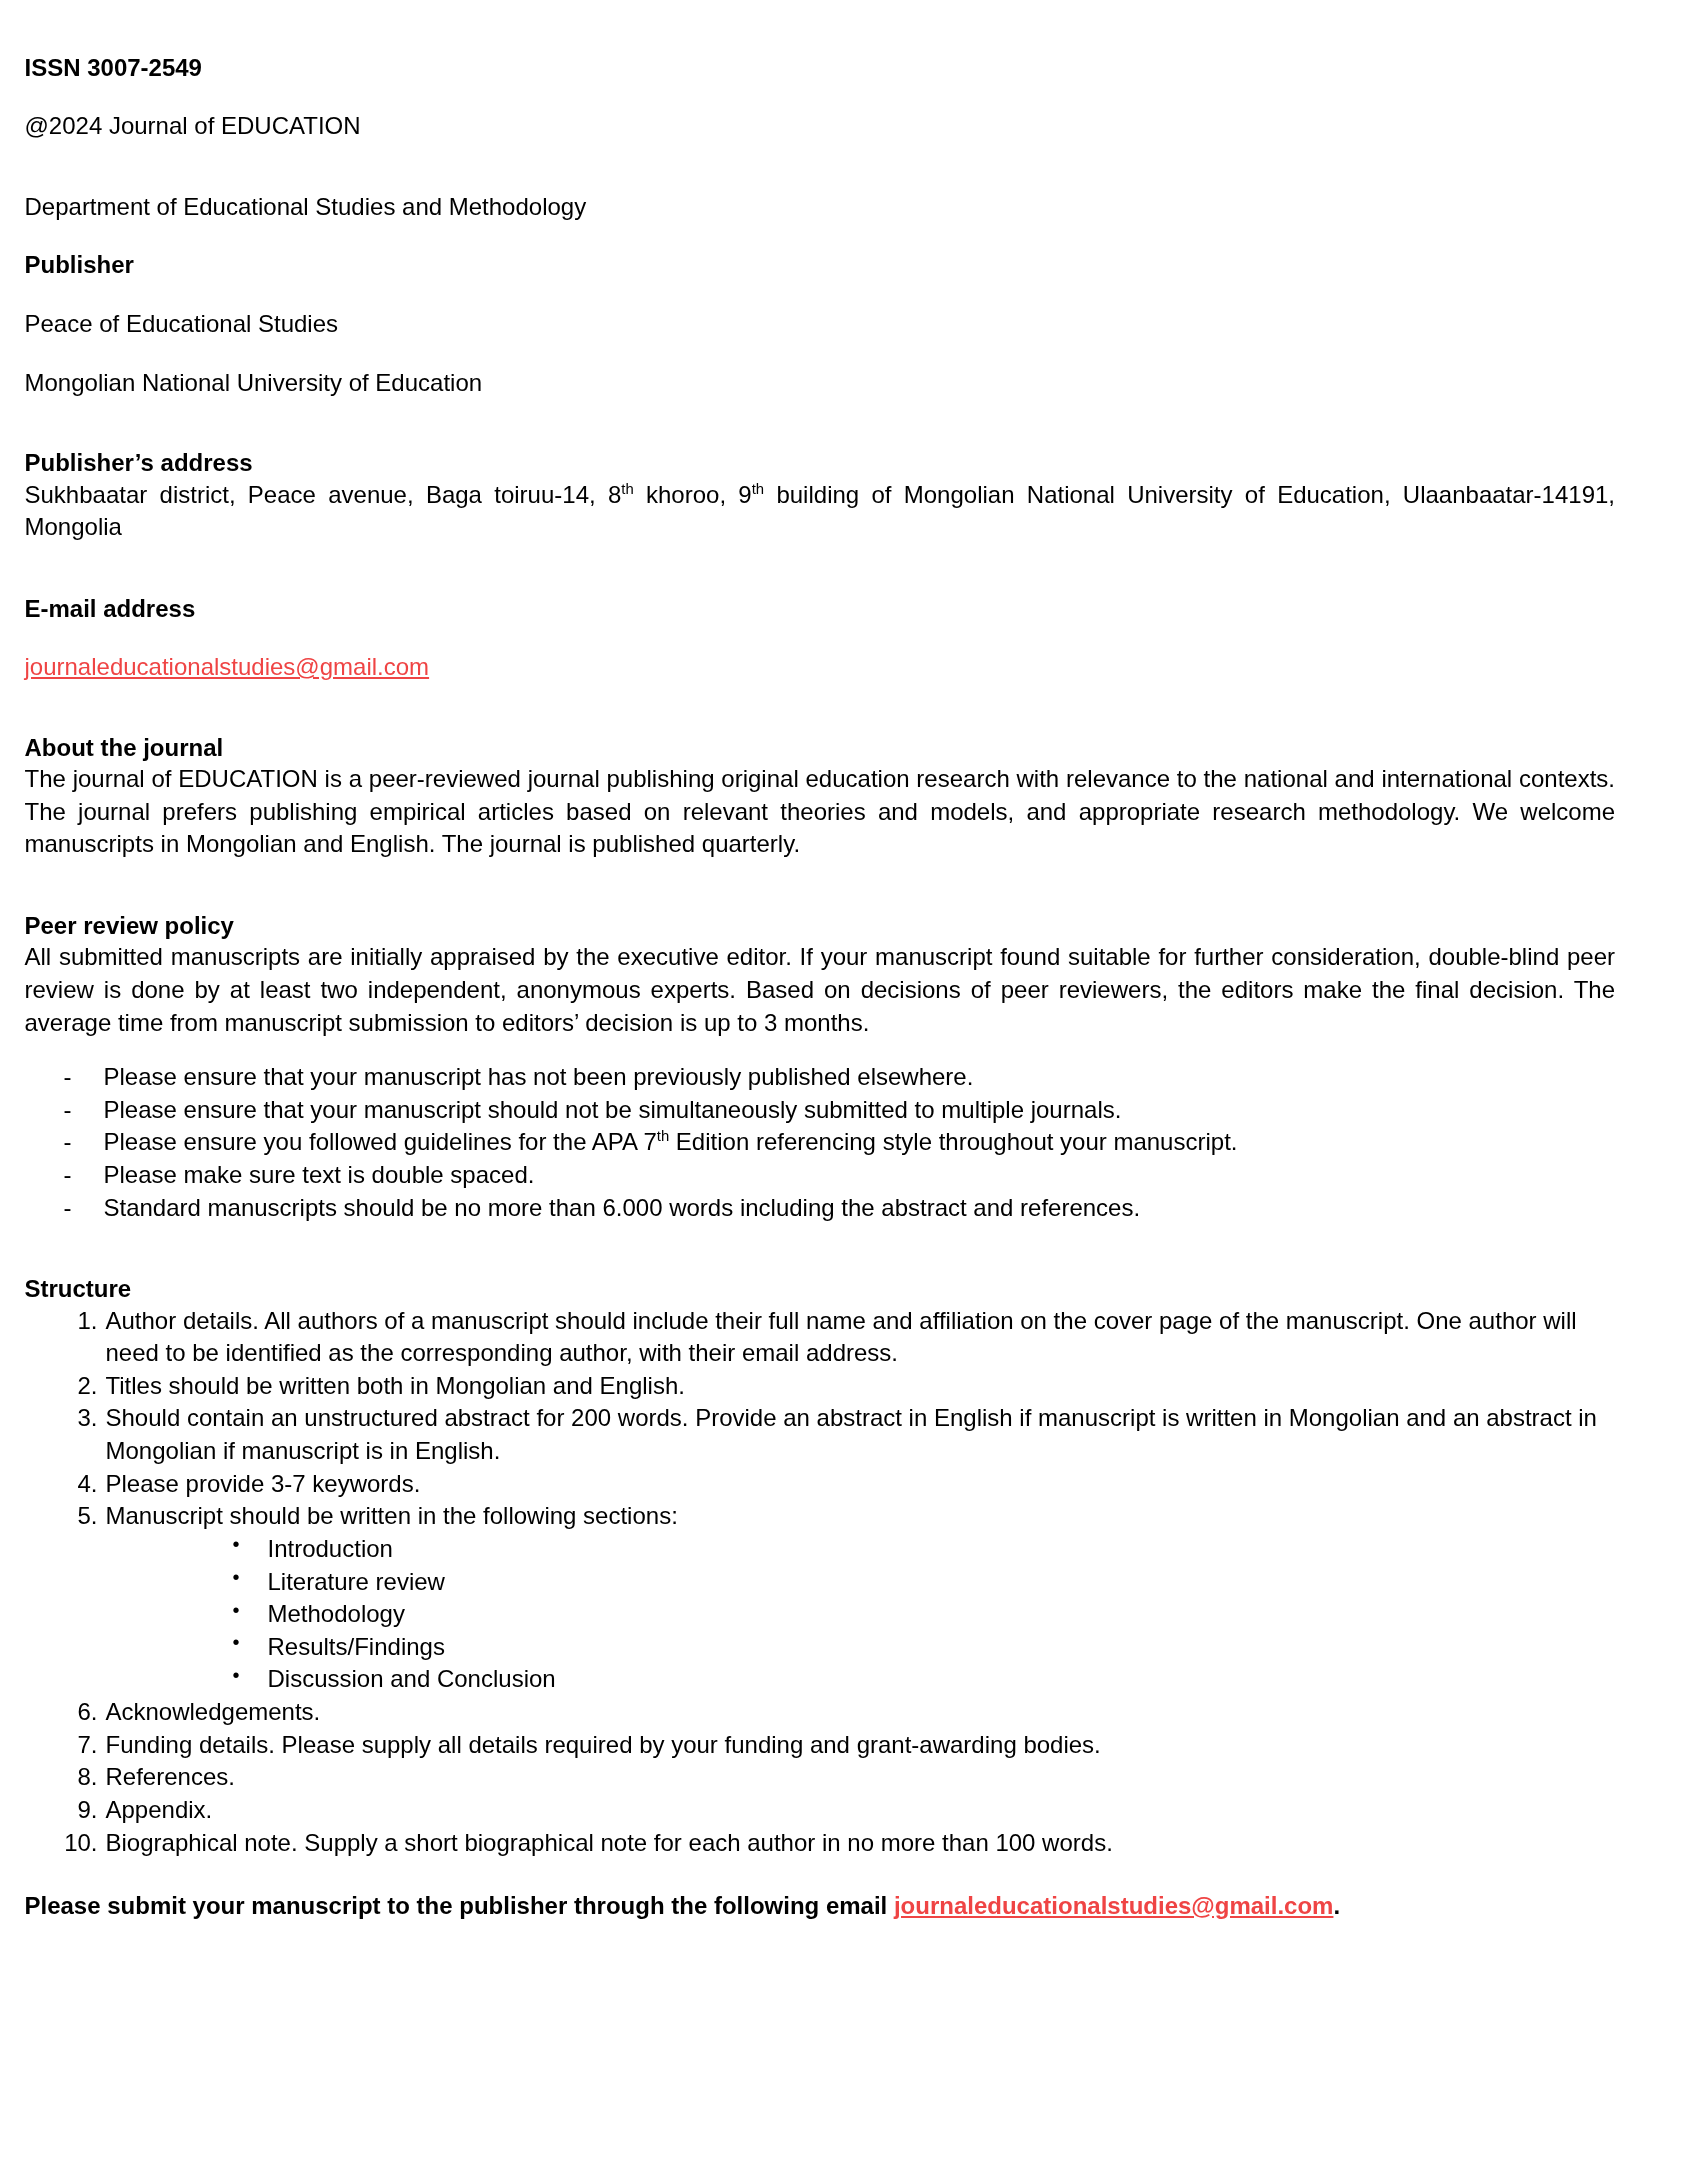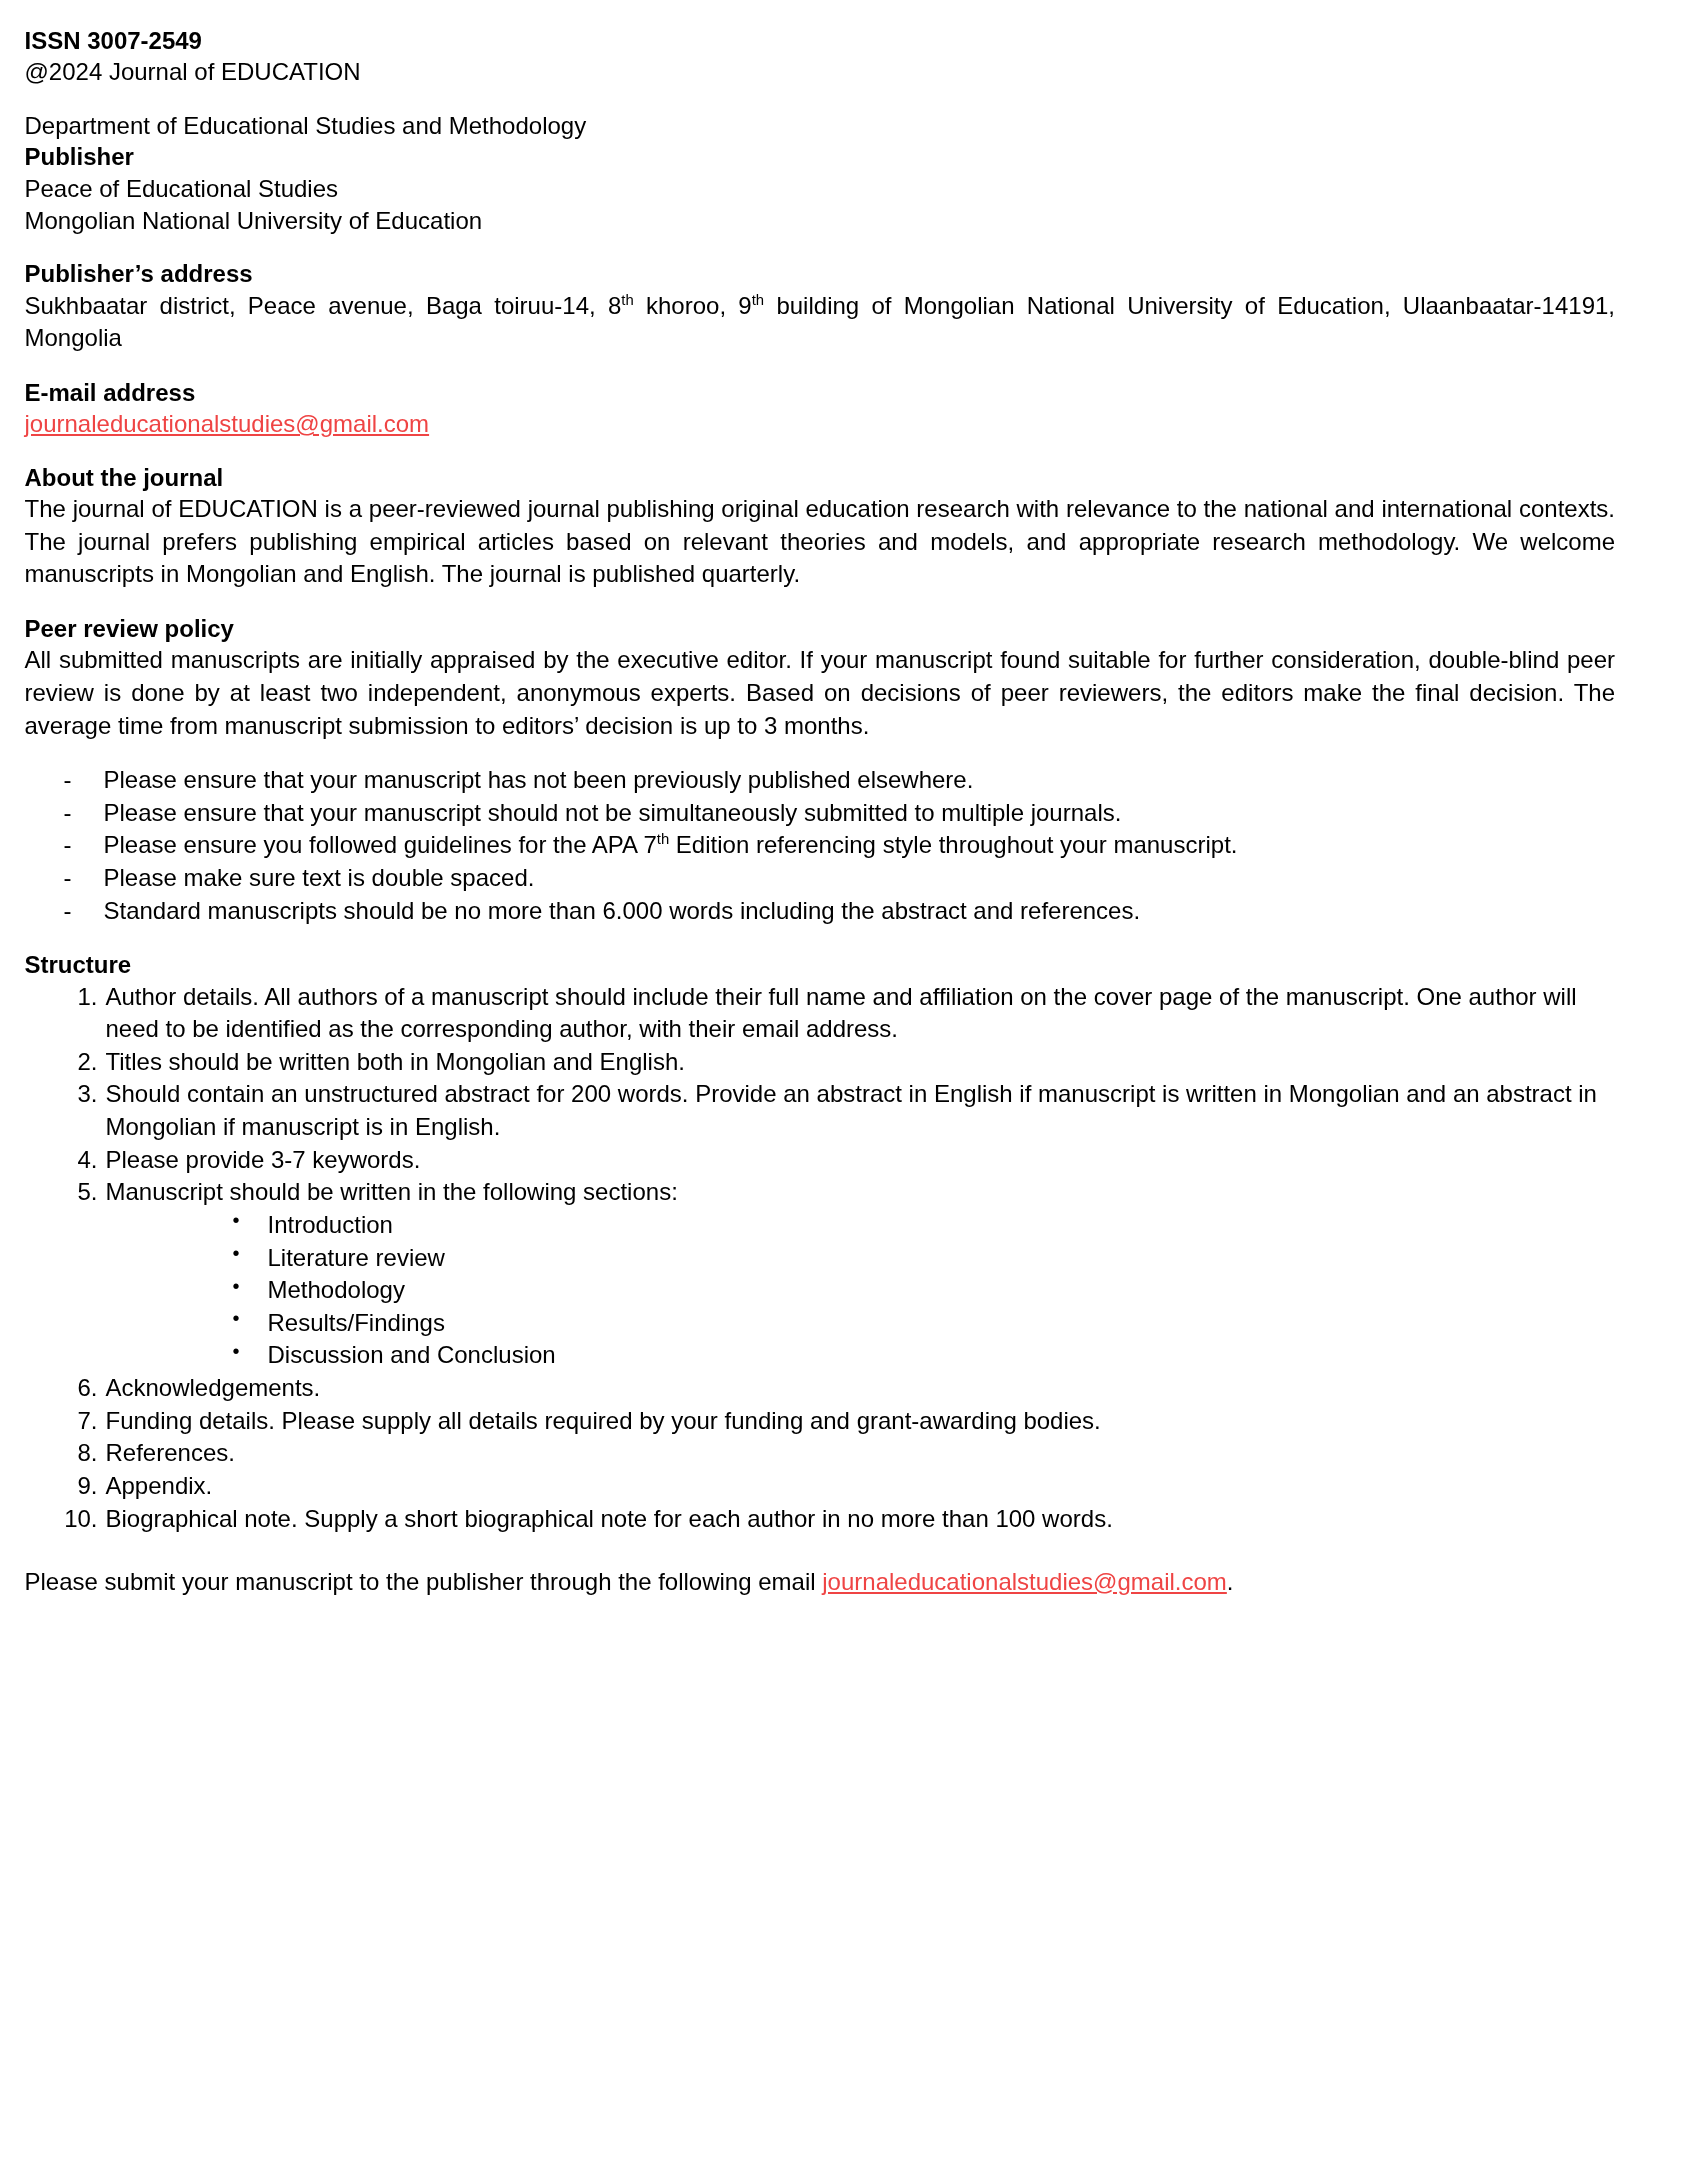--- a/index.html
+++ b/index.html
@@ -15,20 +15,21 @@
   .page {
     width: 1700px;
     min-height: 2172px;
     box-sizing: border-box;
     padding: 24.5px 85px 29px 24.5px;
     background: #ffffff;
   }
   .line {
     font-size: 24px;
     line-height: 1.32;
+    margin-top: 27px;
   }
   .bold {
     font-weight: bold;
   }
   .para {
     font-size: 24px;
     line-height: 1.36;
     text-align: justify;
     text-justify: inter-word;
   }
@@ -91,20 +92,21 @@
   }
   .bullet-list li .bul {
     position: absolute;
     left: 127px;
     top: -1.4px;
     font-size: 20px;
   }
   .tail {
     font-size: 24px;
     line-height: 1.36;
+    font-weight: bold;
   }
   .block-gap {
     height: 21.7px;
   }
   .small-gap {
     height: 8.7px;
   }
 </style>
 </head>
 <body>

